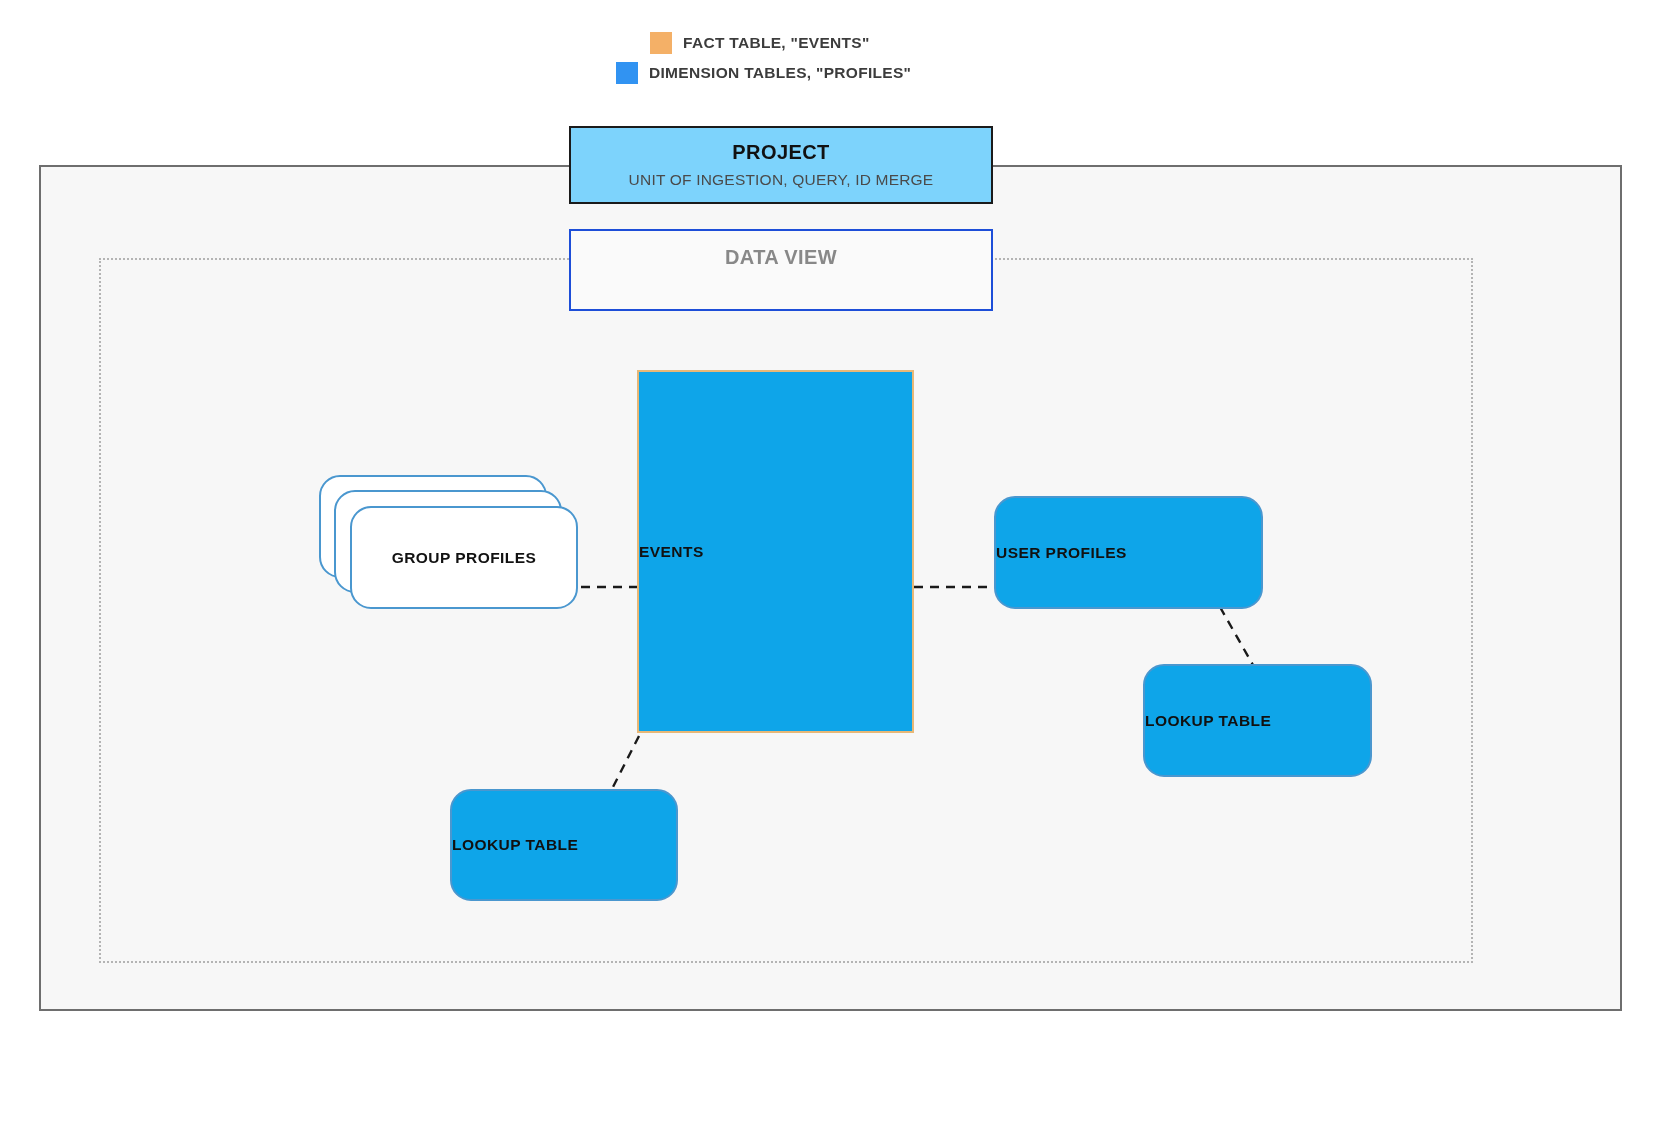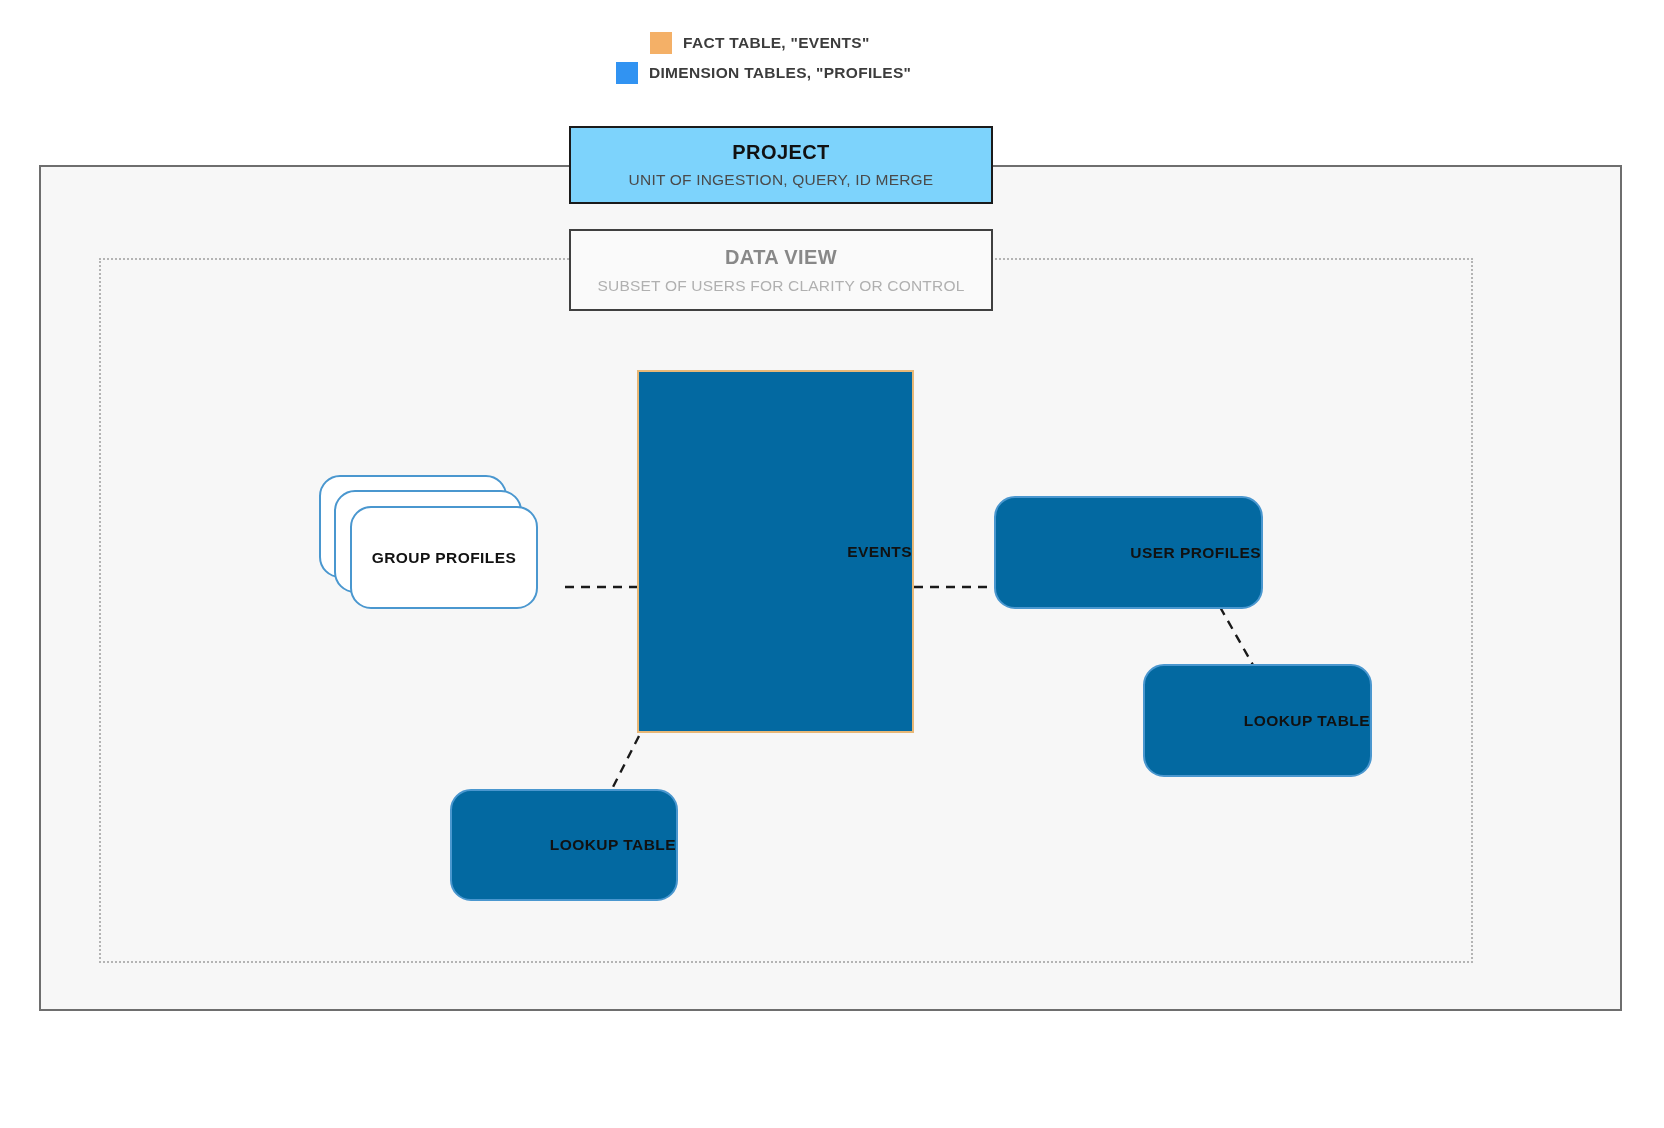--- a/index.html
+++ b/index.html
@@ -96,45 +96,45 @@
     margin-top: 7px;
     font-size: 15.5px;
     color: #4a4a4a;
     letter-spacing: 0.2px;
   }
   #dataview-card {
     left: 569px;
     top: 229px;
     width: 424px;
     height: 82px;
-    border: 2px solid #404040;
+    border: 2px solid #1d4ed8;
     background: #fafafa;
     padding-top: 15px;
   }
   #dataview-card .card-title {
     font-size: 20px;
     font-weight: bold;
     color: #888888;
     letter-spacing: 0.4px;
   }
   #dataview-card .card-sub {
     margin-top: 8px;
     font-size: 15.5px;
     color: #b0b0b0;
     letter-spacing: 0.2px;
   }
 
   
   .node {
     position: absolute;
     box-sizing: border-box;
-    background: #0369a1;
+    background: #0ea5e9;
     display: flex;
     align-items: center;
-    justify-content: flex-end;
+    justify-content: flex-start;
   }
   .node-label {
     font-size: 15.5px;
     font-weight: bold;
     color: #111111;
     letter-spacing: 0.45px;
     white-space: nowrap;
   }
 
   
@@ -156,21 +156,21 @@
   #group-profiles-stack {
     position: absolute;
     left: 319px;
     top: 475px;
     width: 260px;
     height: 135px;
   }
   .stack-card {
     position: absolute;
     box-sizing: border-box;
-    width: 188px;
+    width: 228px;
     height: 103px;
     background: #ffffff;
     border: 2px solid #4a97cf;
     border-radius: 21px;
   }
   #stack-card-3 { left: 0px;  top: 0px;  }
   #stack-card-2 { left: 15px; top: 15px; }
   #stack-card-1 {
     left: 31px; top: 31px;
     display: flex;
@@ -264,16 +264,15 @@
     <span class="node-label">LOOKUP TABLE</span>
   </div>
 
   <div id="project-card" class="header-card">
     <div class="card-title">PROJECT</div>
     <div class="card-sub">UNIT OF INGESTION, QUERY, ID MERGE</div>
   </div>
 
   <div id="dataview-card" class="header-card">
     <div class="card-title">DATA VIEW</div>
-    <div class="card-sub">SUBSET OF USERS FOR CLARITY OR CONTROL</div>
   </div>
 
 </div>
 
 </body></html>

